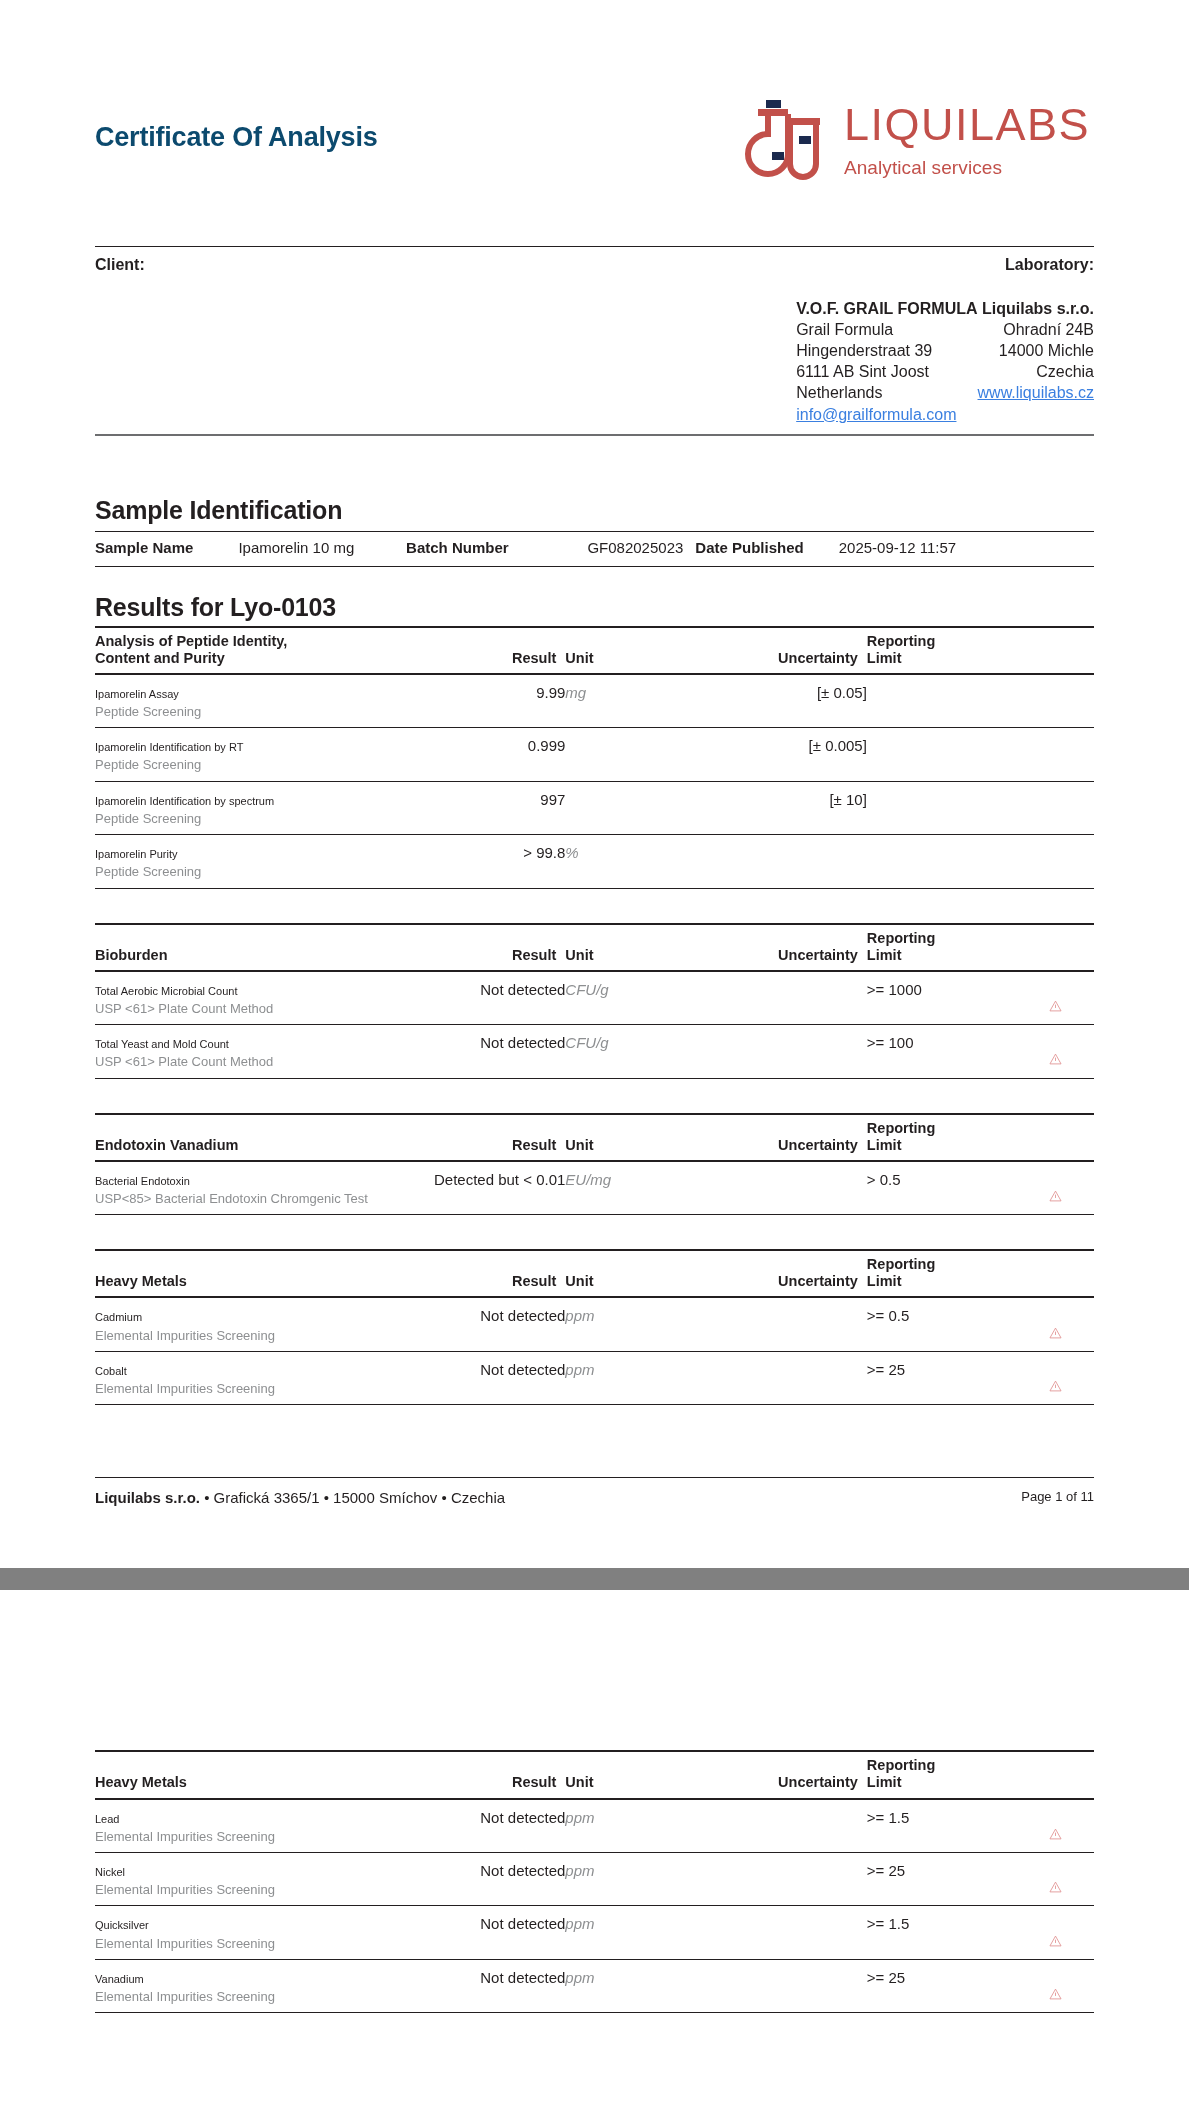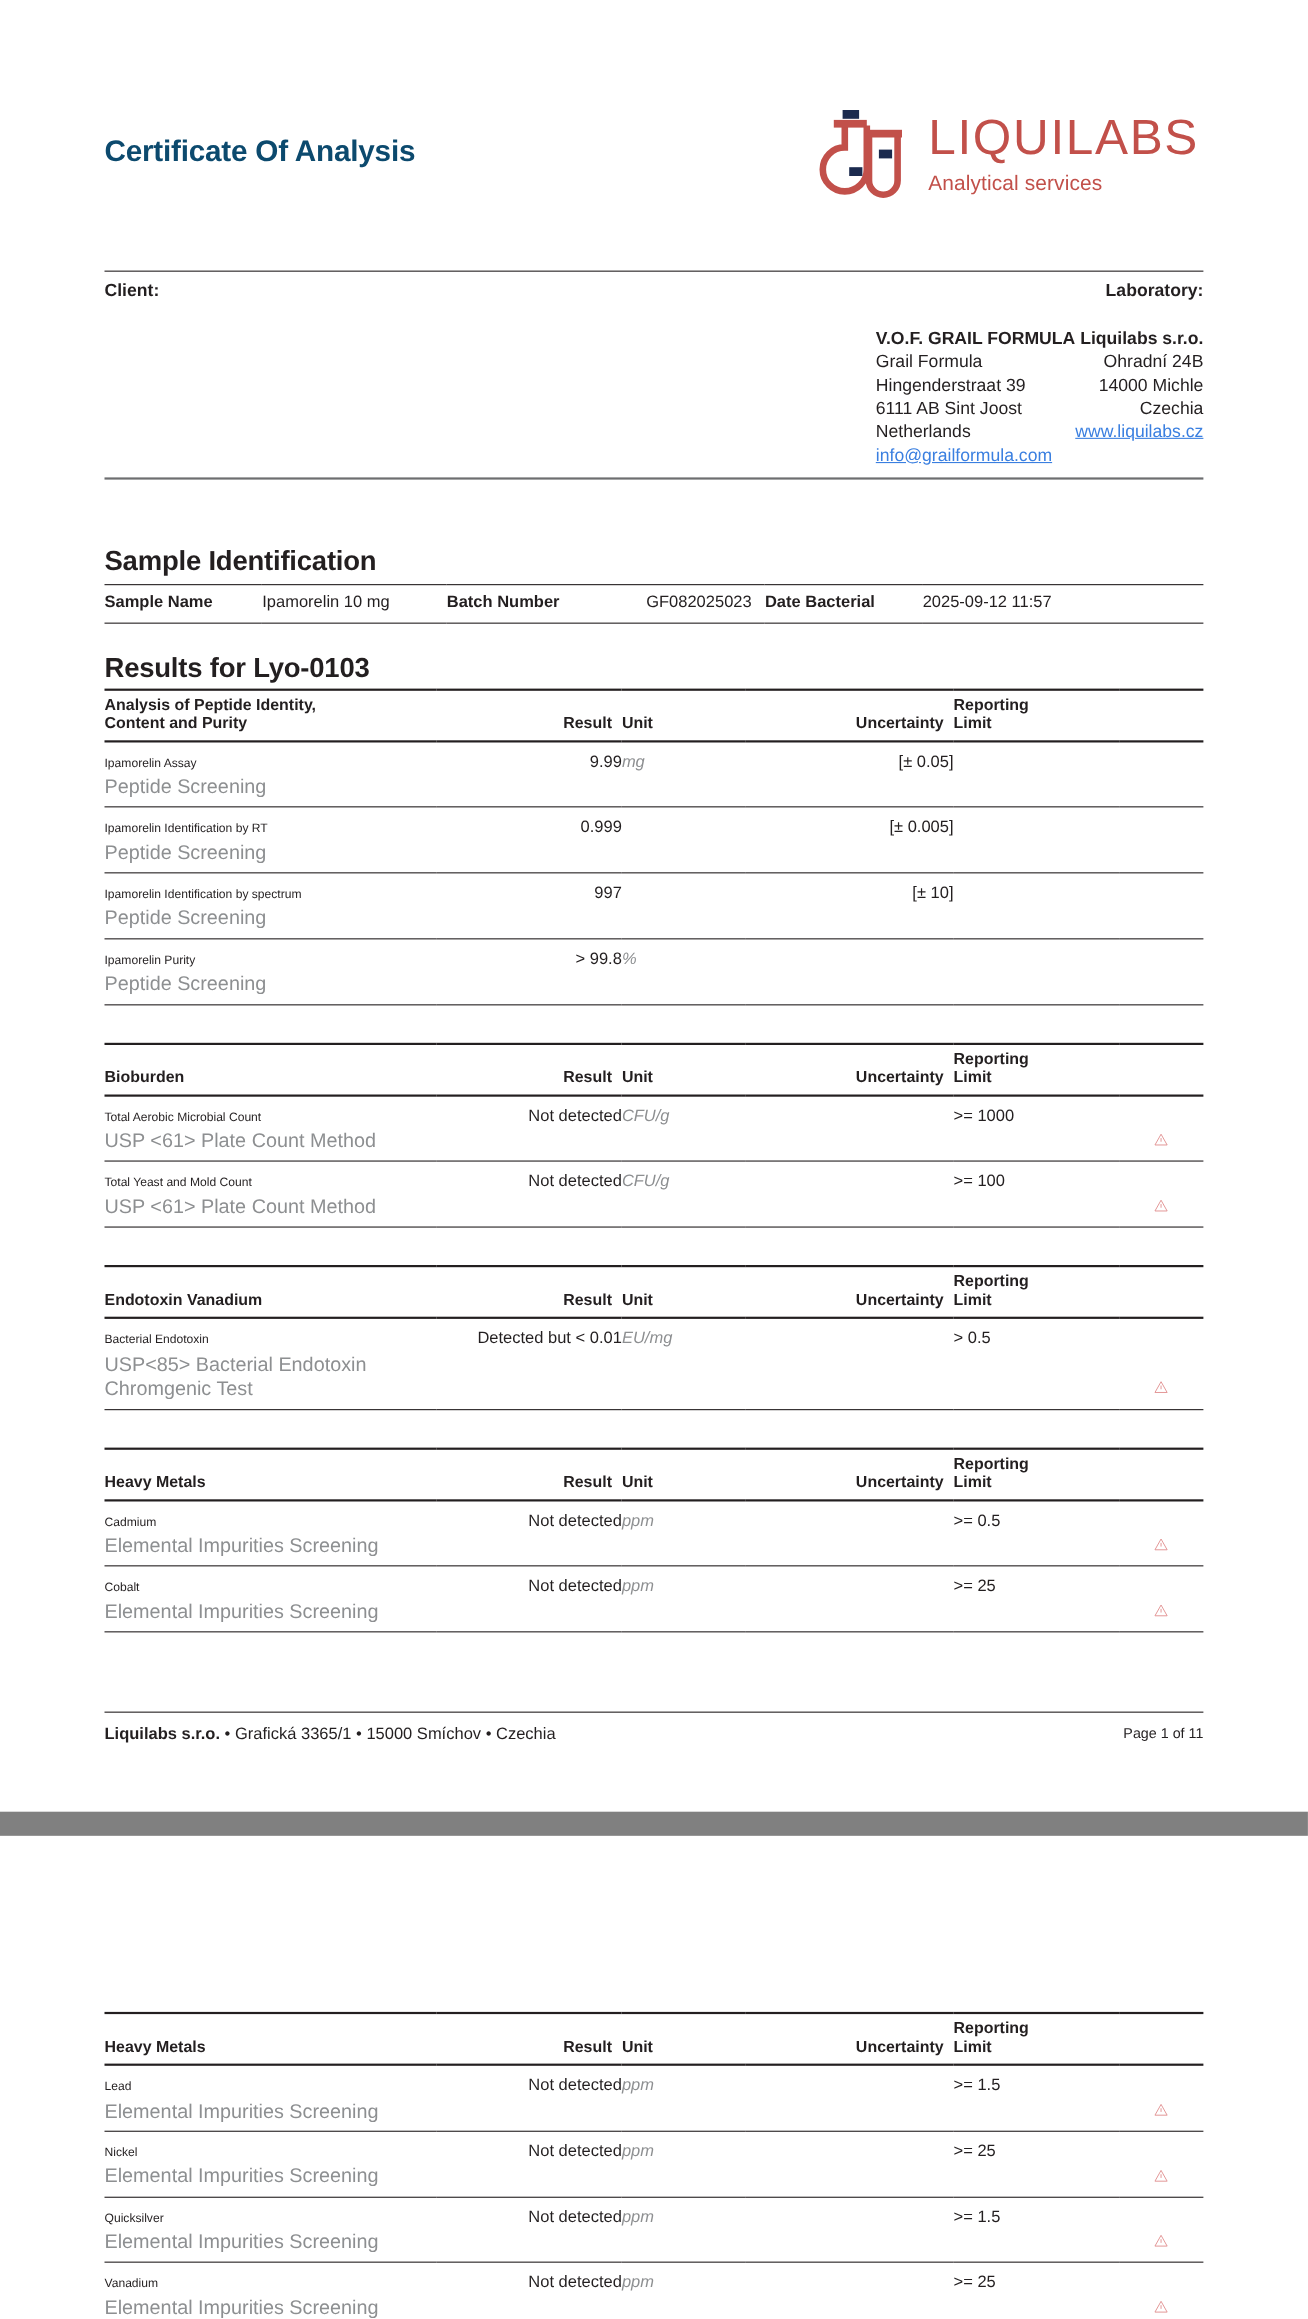--- a/index.html
+++ b/index.html
@@ -139,21 +139,21 @@
 
   .res-table tbody tr { border-bottom: 1px solid #231f20; }
   .res-table tbody td {
     padding: 8px 0 4px 0;
     vertical-align: top;
     line-height: 1.28;
   }
   .analyte { font-size: 11px; }
   .method {
     display: block;
-    font-size: 18px;
+    font-size: 13px;
     color: #8d8f91;
     margin-top: 2px;
     line-height: 1.25;
     padding-bottom: 3px;
   }
   .cell-result { text-align: right; padding-right: 9px; white-space: nowrap; }
   .cell-unit { font-style: italic; color: #8d8f91; }
   .cell-unc { text-align: right; padding-right: 9px; }
   .cell-limit { white-space: nowrap; }
   .cell-flag { text-align: center; vertical-align: bottom !important; padding-bottom: 8px !important; }
@@ -228,21 +228,21 @@
   </div>
 
   <div class="section-title">Sample Identification</div>
   <table class="sid-table">
     <tbody>
       <tr>
         <td class="sid-label">Sample Name</td>
         <td class="sid-value">Ipamorelin 10 mg</td>
         <td class="sid-label">Batch Number</td>
         <td class="sid-num">GF082025023</td>
-        <td class="sid-label">Date Bacterial</td>
+        <td class="sid-label">Date Published</td>
         <td class="sid-value mid">2025-09-12 11:57</td>
       </tr>
     </tbody>
   </table>
 
   <div class="section-title tight">Results for Lyo-0103</div>
   <div id="results-tables-p1">
       <table class="res-table">
         <thead>
           <tr>

